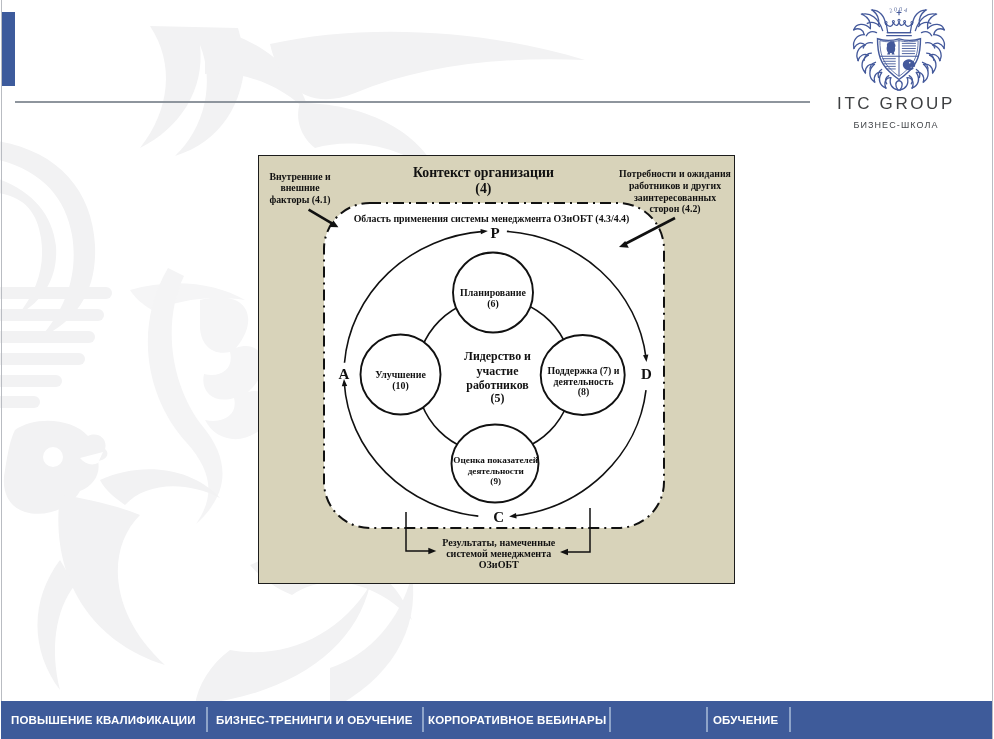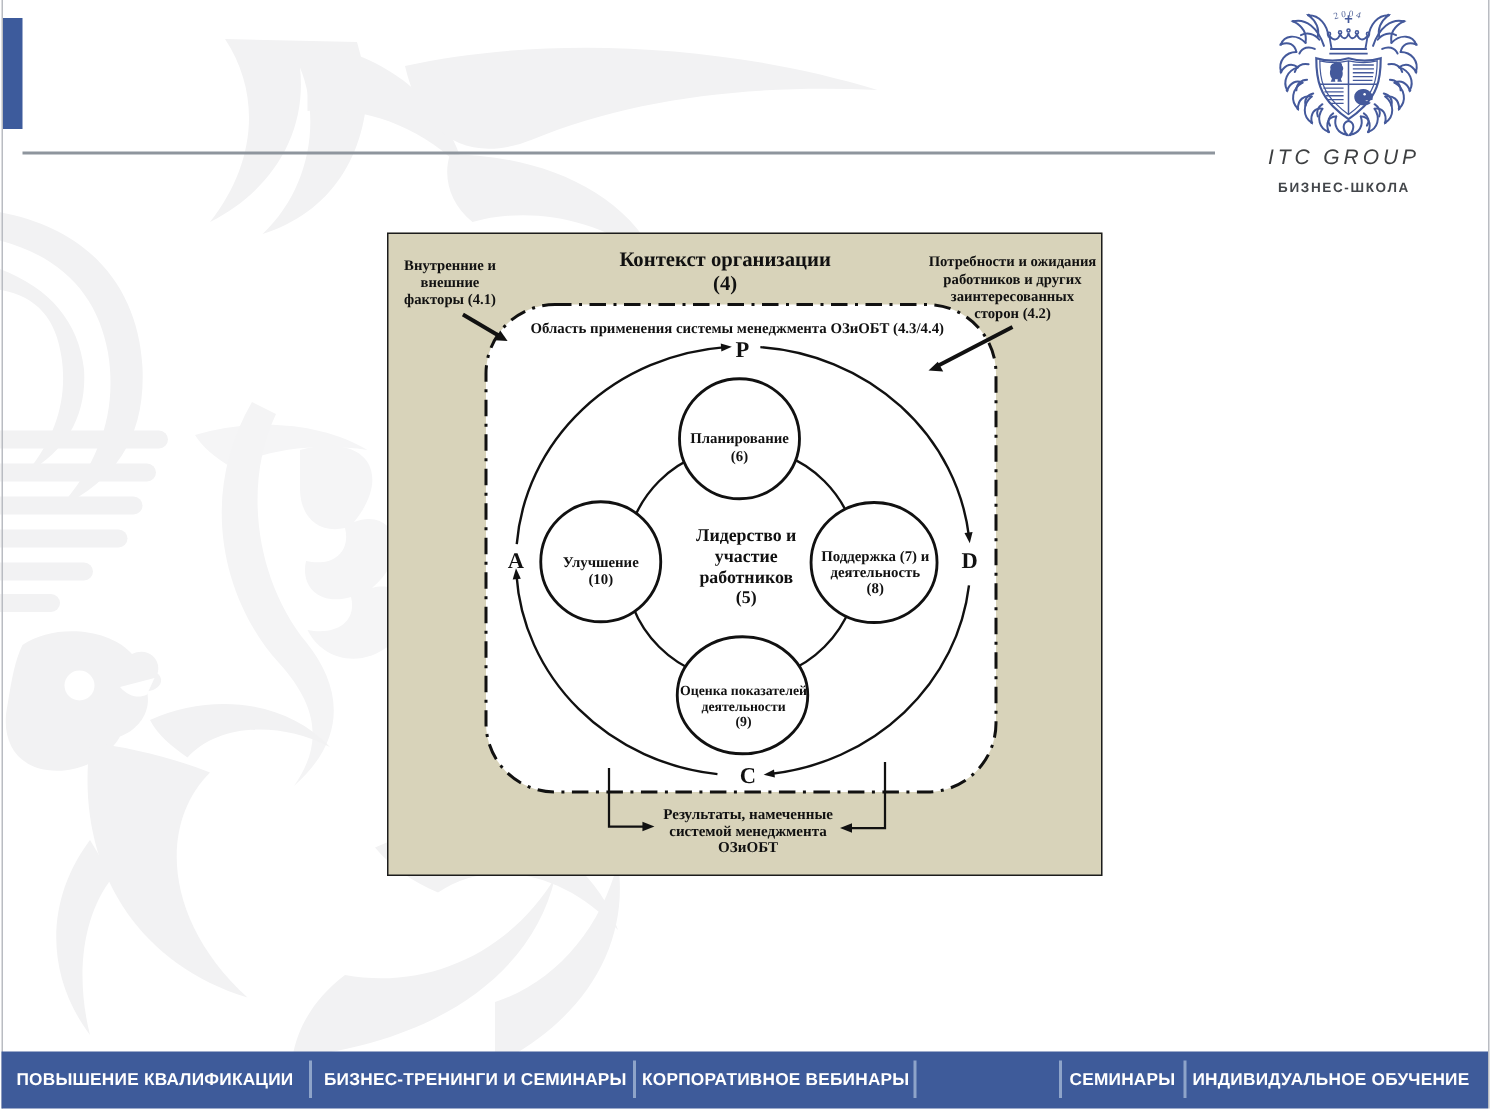--- a/index.html
+++ b/index.html
@@ -2,22 +2,22 @@
 <html><head>
 <meta charset="utf-8">
 <style>
   html,body{margin:0;padding:0;}
   body{width:994px;height:739px;position:relative;overflow:hidden;background:#ffffff;
        font-family:"Liberation Sans",sans-serif;}
   .edge{position:absolute;top:0;bottom:0;width:1px;background:#b9bcc2;z-index:5;}
   #bluebar{position:absolute;left:2px;top:12px;width:13px;height:74px;background:#3d5b9c;z-index:4;}
   #hline{position:absolute;left:15px;top:100.5px;width:795px;height:2px;background:#8e959d;z-index:4;}
   #logo{position:absolute;left:816px;top:4px;width:160px;text-align:center;z-index:4;}
-  #logo .itc{font-size:14px;color:#3d3f41;letter-spacing:2.6px;font-weight:400;margin-top:-1px;line-height:22px;font-style:italic;}
-  #logo .bs{font-size:9px;color:#43464a;letter-spacing:1.1px;font-weight:700;margin-top:6px;line-height:9px;}
+  #logo .itc{font-size:17px;color:#3d3f41;letter-spacing:2.6px;font-weight:400;margin-top:-1px;line-height:22px;}
+  #logo .bs{font-size:9px;color:#43464a;letter-spacing:1.1px;font-weight:400;margin-top:6px;line-height:9px;}
   #wm{position:absolute;left:0;top:0;z-index:1;}
   #diag{position:absolute;left:258px;top:155px;width:477px;height:429px;z-index:3;}
   #navbar{position:absolute;left:1px;right:2px;top:701px;height:38px;background:#3e5b9a;z-index:6;}
   .nav{position:absolute;top:0;height:38px;line-height:38px;color:#ffffff;font-weight:700;
        font-size:11.5px;letter-spacing:.15px;white-space:nowrap;}
   .sep{position:absolute;top:6px;height:25px;width:2px;background:#8ea4c9;}
 </style>
 </head>
 <body>
 <svg id="wm" width="660" height="739" viewBox="0 0 660 739">
@@ -197,21 +197,20 @@
       <text x="240.7" y="402.2">системой менеджмента</text>
       <text x="240.7" y="413.3">ОЗиОБТ</text>
     </g>
   </g>
 </svg>
 </div>
 
 <div id="navbar">
   <div class="nav" style="left:10px">ПОВЫШЕНИЕ КВАЛИФИКАЦИИ</div>
   <div class="sep" style="left:204.5px"></div>
-  <div class="nav" style="left:215px">БИЗНЕС-ТРЕНИНГИ И СЕМИНАРЫ</div>
+  <div class="nav" style="left:215px">БИЗНЕС-ТРЕНИНГИ И ОБУЧЕНИЕ</div>
   <div class="sep" style="left:420.5px"></div>
   <div class="nav" style="left:427px">КОРПОРАТИВНОЕ ВЕБИНАРЫ</div>
   <div class="sep" style="left:608px"></div>
   <div class="sep" style="left:705px"></div>
-  <div class="nav" style="left:712px">СЕМИНАРЫ</div>
+  <div class="nav" style="left:712px">ОБУЧЕНИЕ</div>
   <div class="sep" style="left:787.5px"></div>
-  <div class="nav" style="left:794px">ИНДИВИДУАЛЬНОЕ ОБУЧЕНИЕ</div>
 </div>
 
 </body></html>

